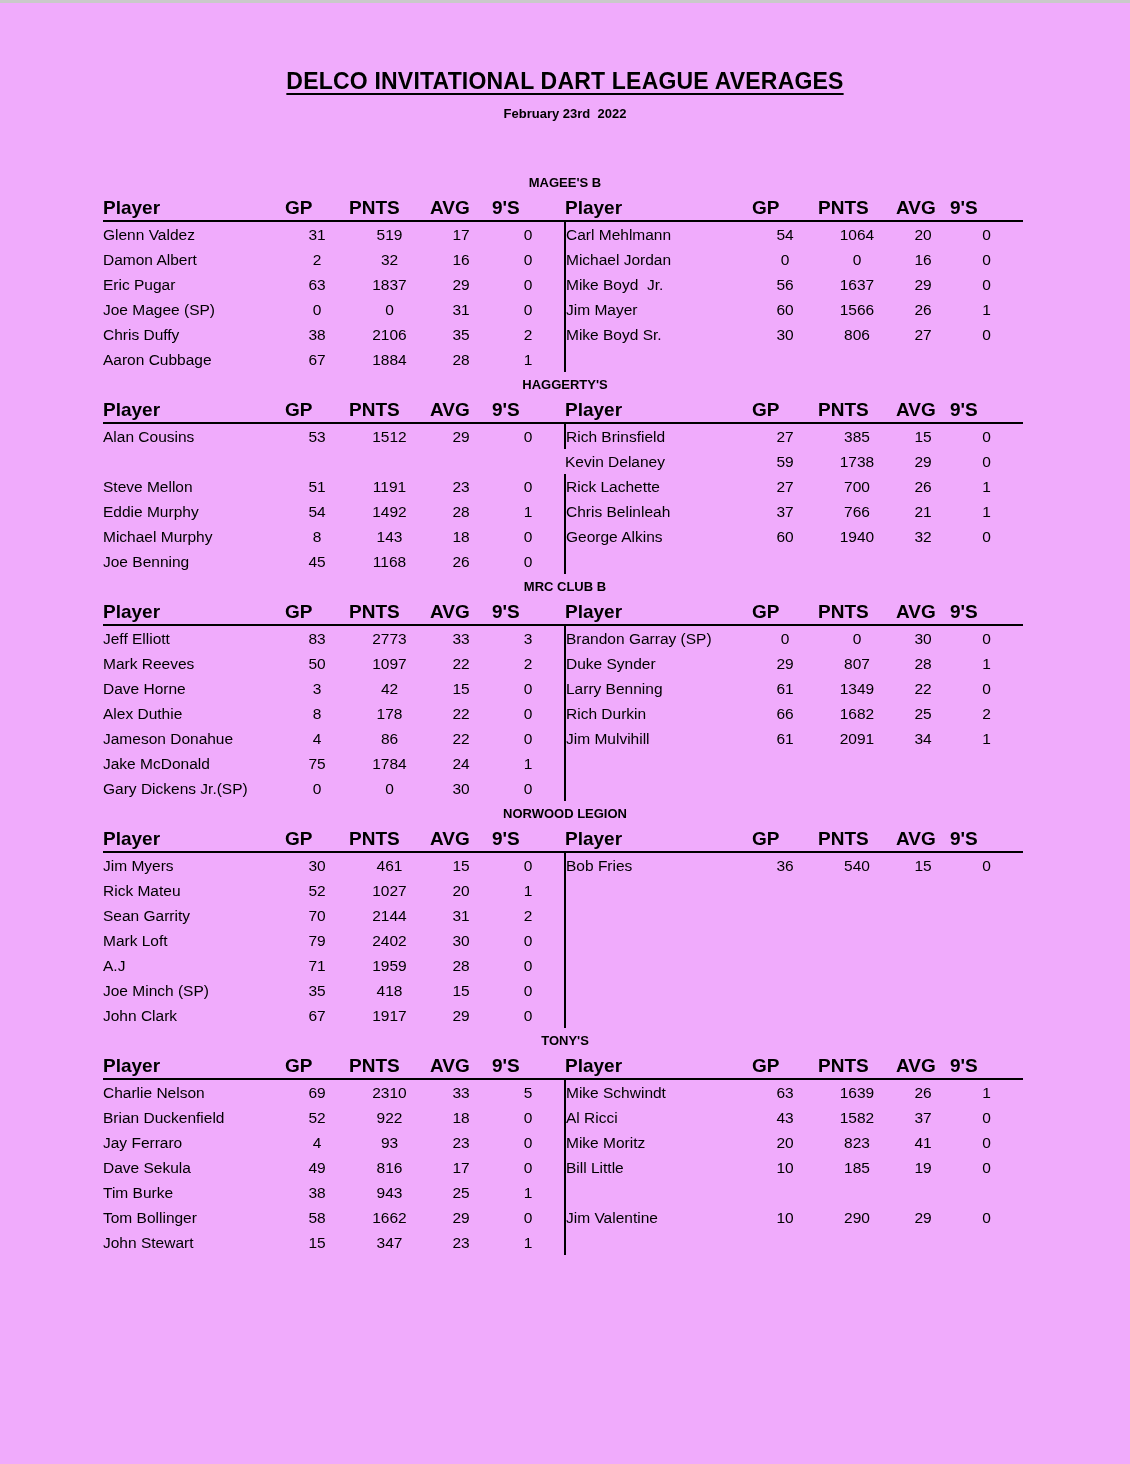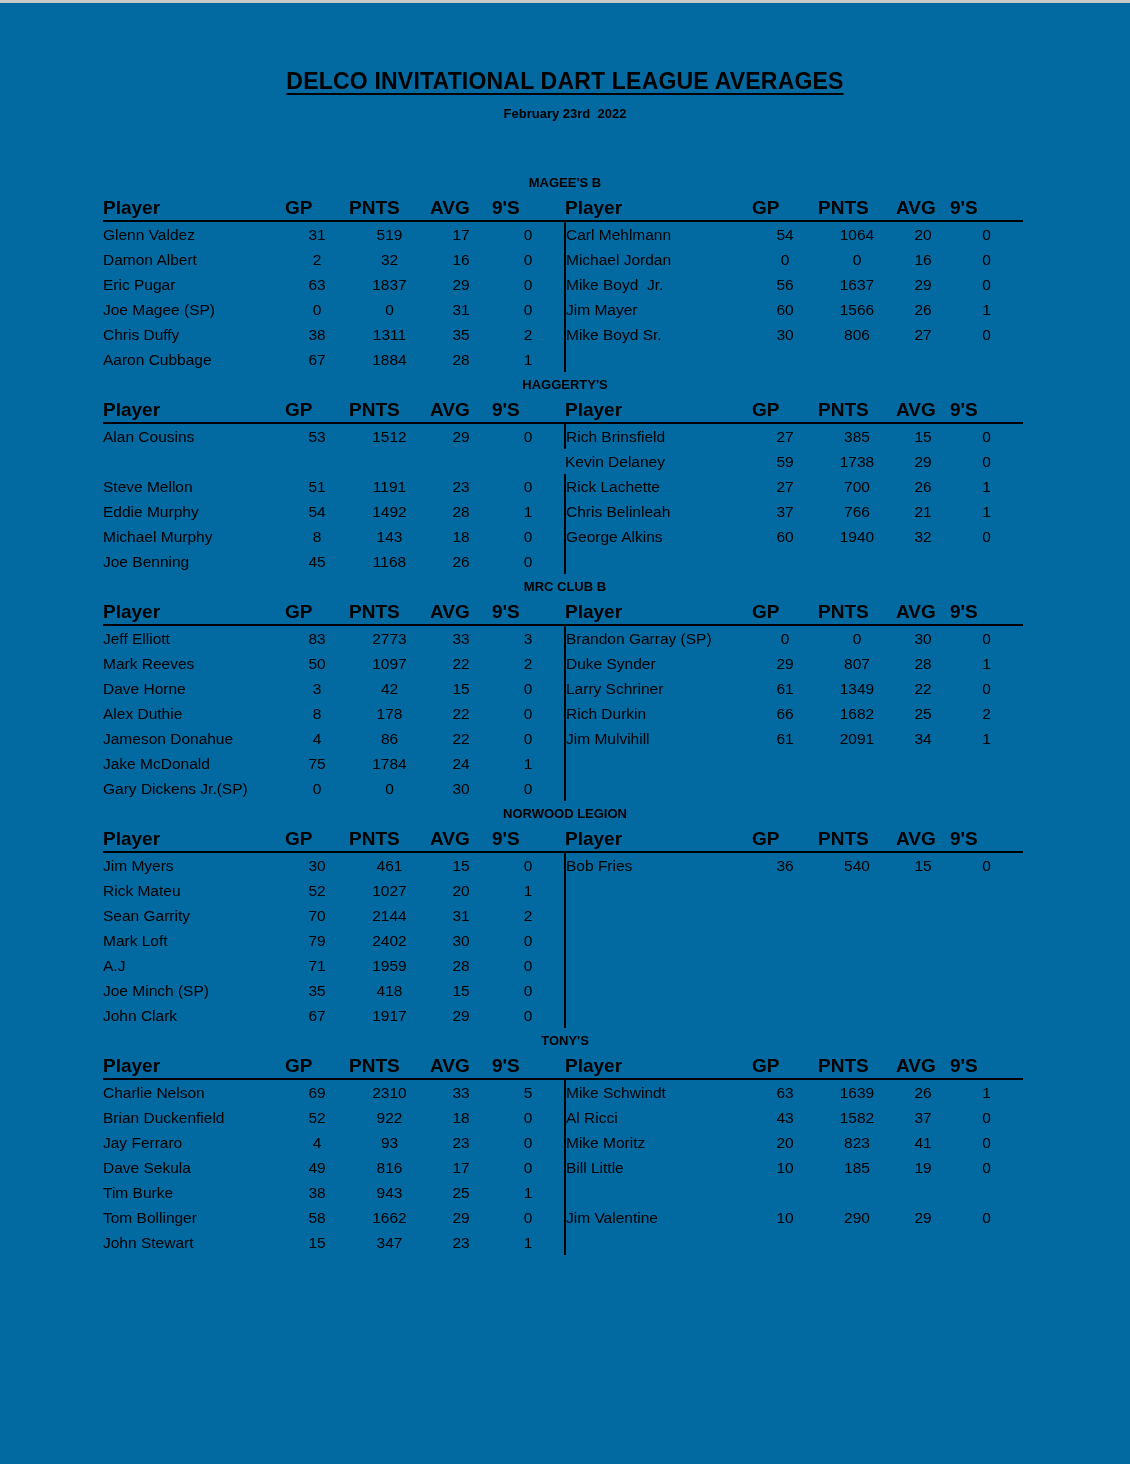--- a/index.html
+++ b/index.html
@@ -1,20 +1,20 @@
 <!DOCTYPE html>
 <html><head>
 <meta charset="utf-8">
 <style>
   html, body { margin: 0; padding: 0; background: #ffffff; }
   .page {
     position: relative;
     width: 1130px;
     height: 1464px;
-    background: #0369a1;
+    background: #f0abfc;
     color: #000000;
     font-family: "Liberation Sans", sans-serif;
     overflow: hidden;
   }
   .scan-artifact-bar {
     position: absolute;
     top: 0; left: 0;
     width: 1130px; height: 3px;
     background: #c9c9c9;
   }
@@ -160,21 +160,21 @@
               <td class="num">0</td>
               <td class="name divider">Jim Mayer</td>
               <td class="num">60</td>
               <td class="num">1566</td>
               <td class="num">26</td>
               <td class="num">1</td>
             </tr>
             <tr>
               <td class="name">Chris Duffy</td>
               <td class="num">38</td>
-              <td class="num">1311</td>
+              <td class="num">2106</td>
               <td class="num">35</td>
               <td class="num">2</td>
               <td class="name divider">Mike Boyd Sr.</td>
               <td class="num">30</td>
               <td class="num">806</td>
               <td class="num">27</td>
               <td class="num">0</td>
             </tr>
             <tr>
               <td class="name">Aaron Cubbage</td>
@@ -351,21 +351,21 @@
               <td class="num">807</td>
               <td class="num">28</td>
               <td class="num">1</td>
             </tr>
             <tr>
               <td class="name">Dave Horne</td>
               <td class="num">3</td>
               <td class="num">42</td>
               <td class="num">15</td>
               <td class="num">0</td>
-              <td class="name divider">Larry Schriner</td>
+              <td class="name divider">Larry Benning</td>
               <td class="num">61</td>
               <td class="num">1349</td>
               <td class="num">22</td>
               <td class="num">0</td>
             </tr>
             <tr>
               <td class="name">Alex Duthie</td>
               <td class="num">8</td>
               <td class="num">178</td>
               <td class="num">22</td>

